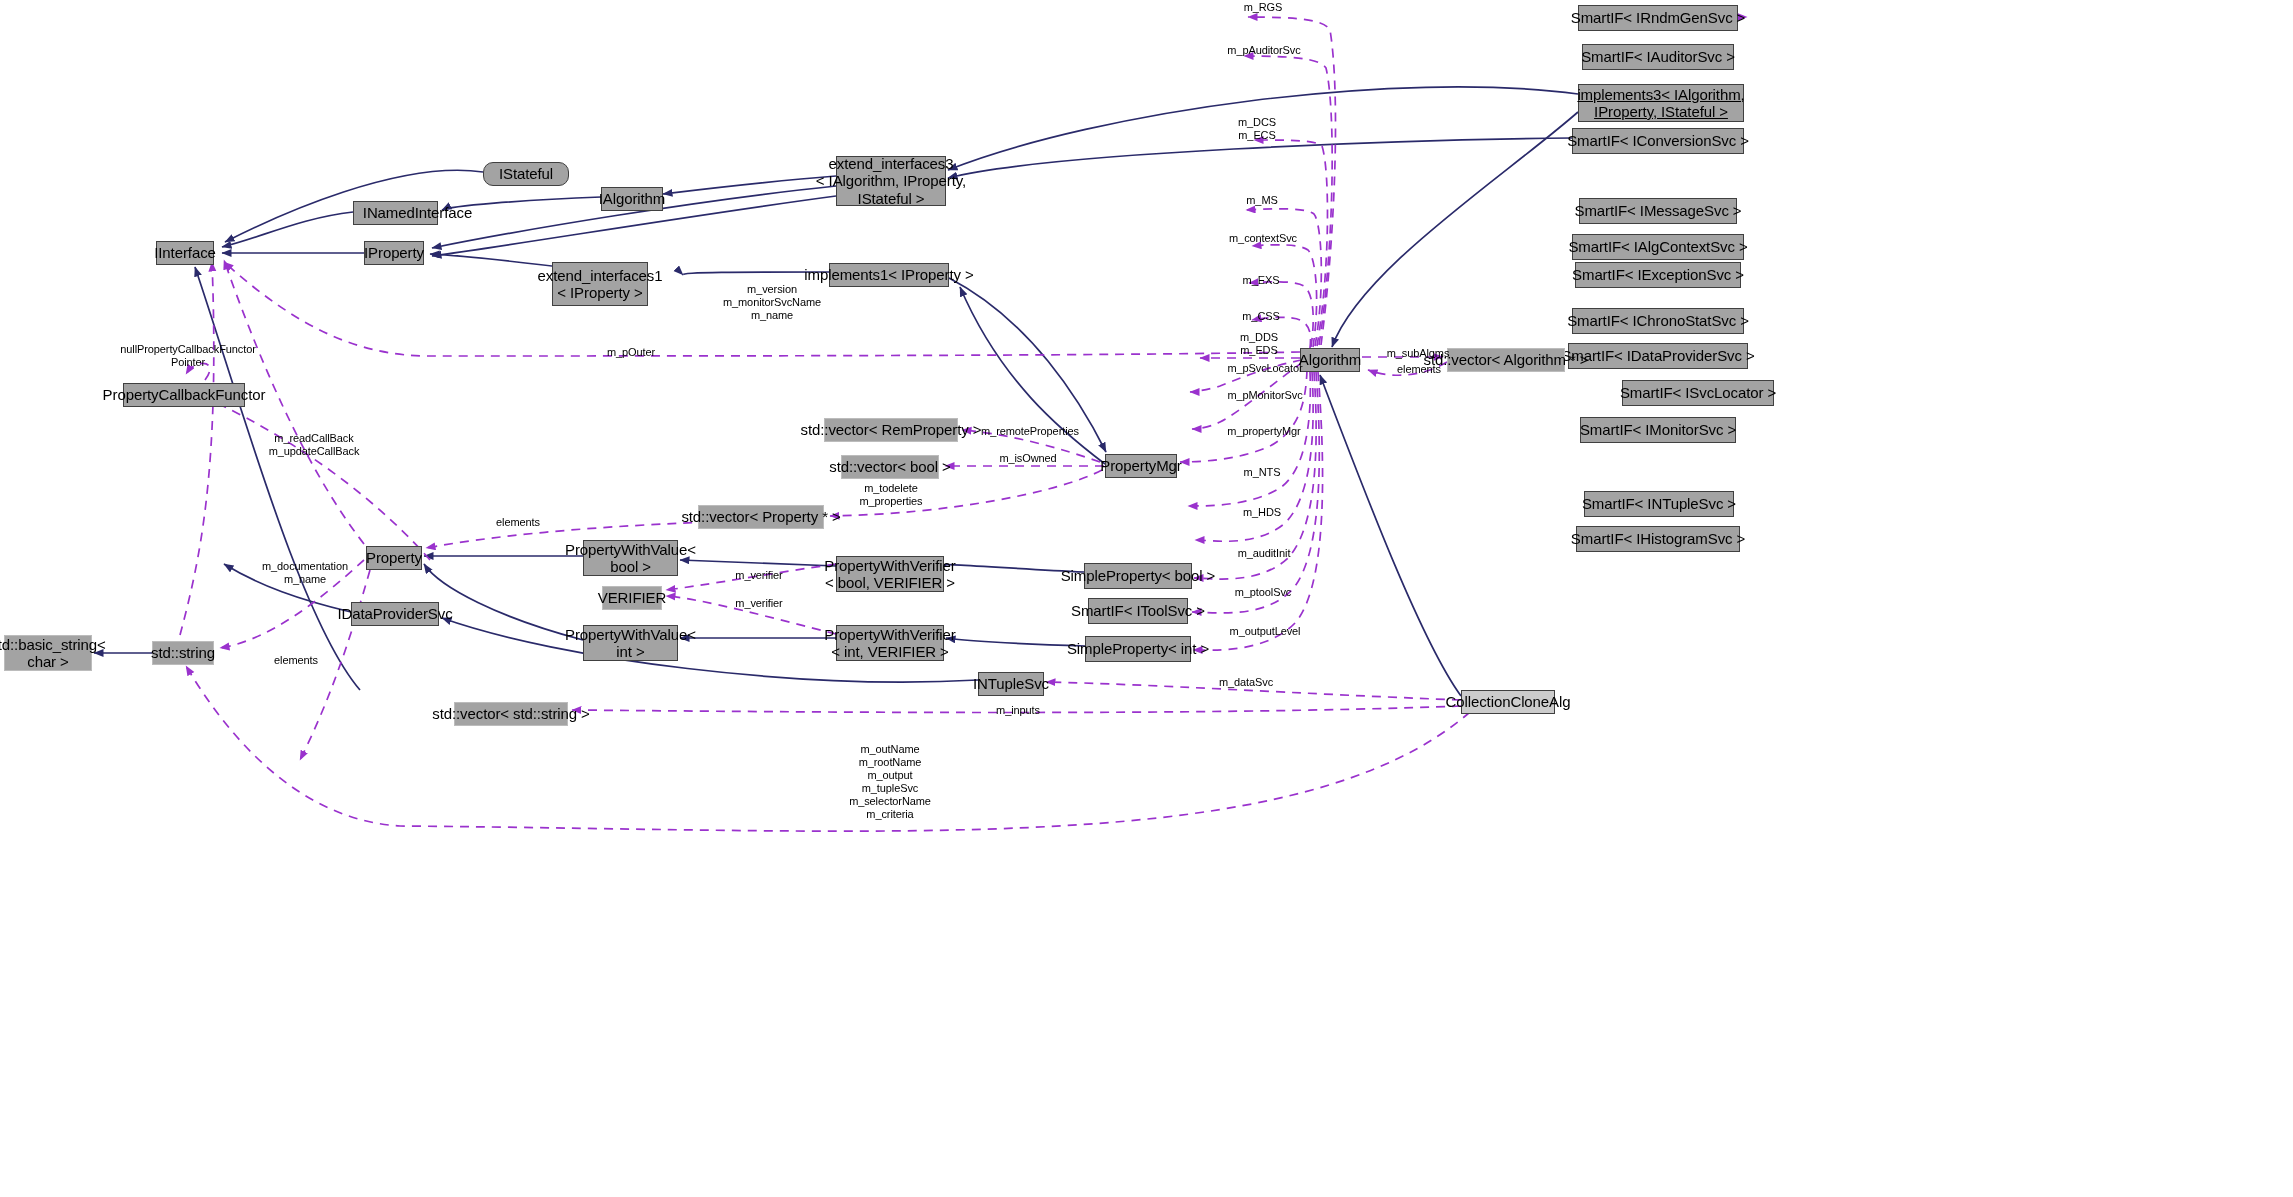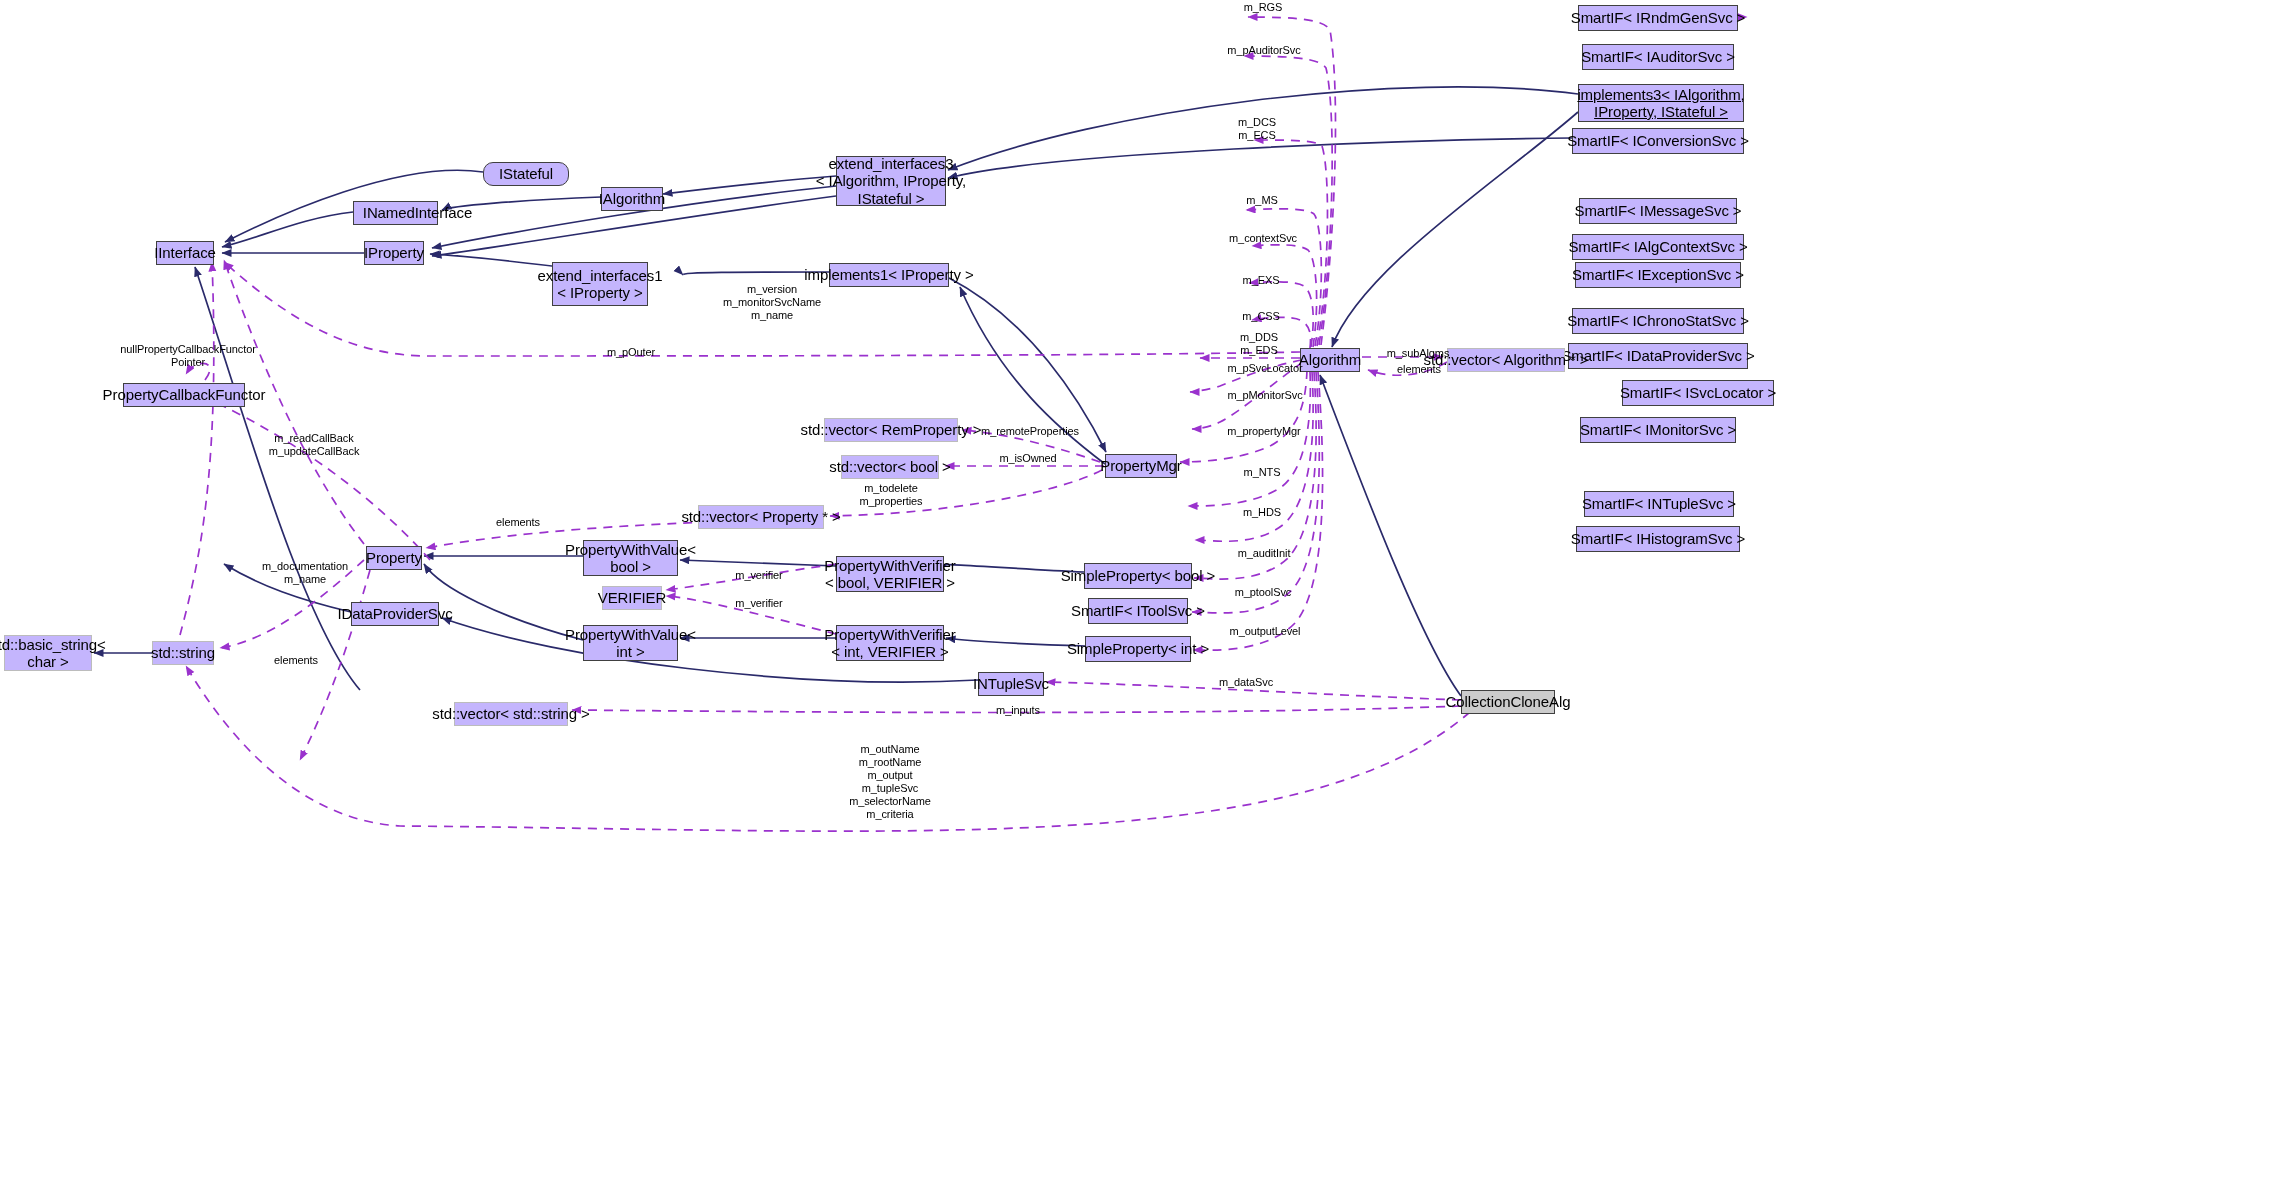--- a/index.html
+++ b/index.html
@@ -24,21 +24,21 @@
   .node {
     position: absolute;
     box-sizing: border-box;
     display: flex;
     align-items: center;
     justify-content: center;
     text-align: center;
     line-height: 1.16;
     white-space: pre;
     color: #000000;
-    background: #c4b5fd;
+    background: #a3a3a3;
     font-size: 15px;
     letter-spacing: -0.1px;
   }
   .node.cls {
     border: 1.6px solid #404040;
   }
   .node.tmpl {
     border: 1.4px solid #bcbcbc;
   }
   .node.current {

